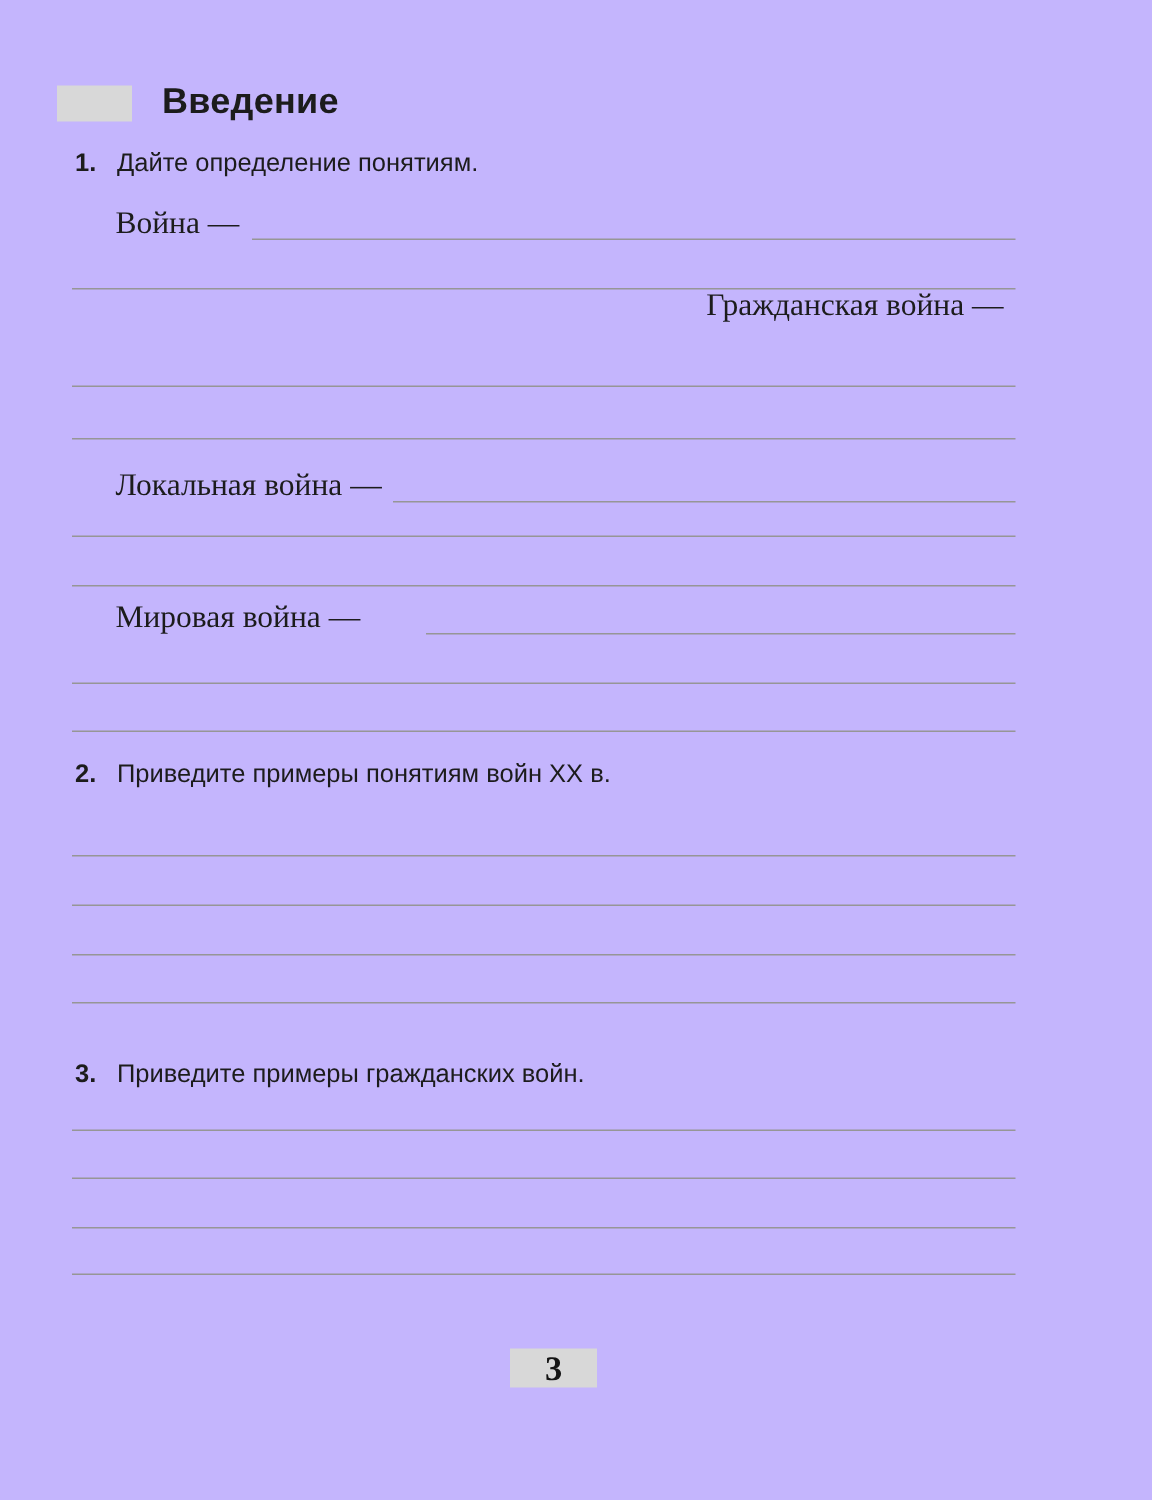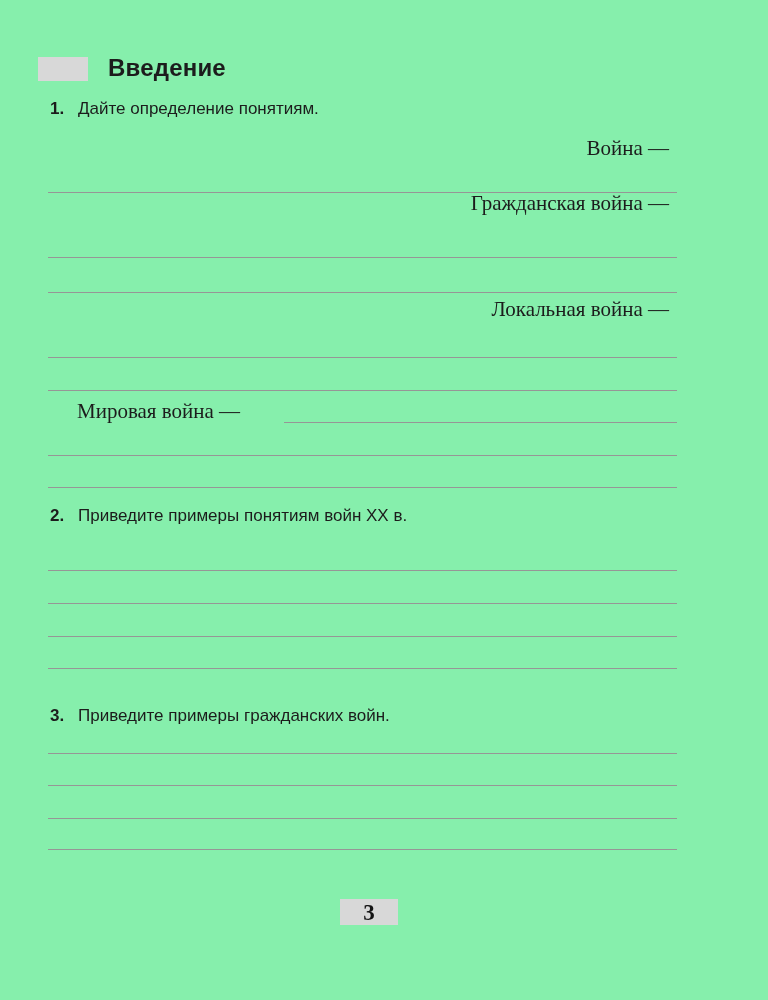--- a/index.html
+++ b/index.html
@@ -4,21 +4,21 @@
 <style>
   html, body {
     margin: 0;
     padding: 0;
     background: #ffffff;
   }
   .page {
     position: relative;
     width: 768px;
     height: 1000px;
-    background: #86efac;
+    background: #c4b5fd;
     font-family: "Liberation Sans", sans-serif;
     color: #1c1c1c;
     overflow: hidden;
   }
 
   
   .header-box {
     position: absolute;
     left: 38px;
     top: 57px;
@@ -69,23 +69,23 @@
     padding-left: 29px;
     padding-right: 8px;
     white-space: nowrap;
     color: #1c1c1c;
   }
   .def-line {
     flex: 1;
     border-bottom: 1px solid #969696;
     margin-bottom: 3px;
   }
-  .def-row.d1 { top: 133px; flex-direction: column; }
+  .def-row.d1 { top: 133px; }
   .def-row.d2 { top: 188px; flex-direction: column; }
-  .def-row.d3 { top: 294px; flex-direction: column; }
+  .def-row.d3 { top: 308px; }
   .def-row.d4 { top: 396px; gap: 36px; }
 
   
   .rule {
     position: absolute;
     left: 48px;
     width: 629px;
     height: 0;
     border-top: 1px solid #969696;
   }

